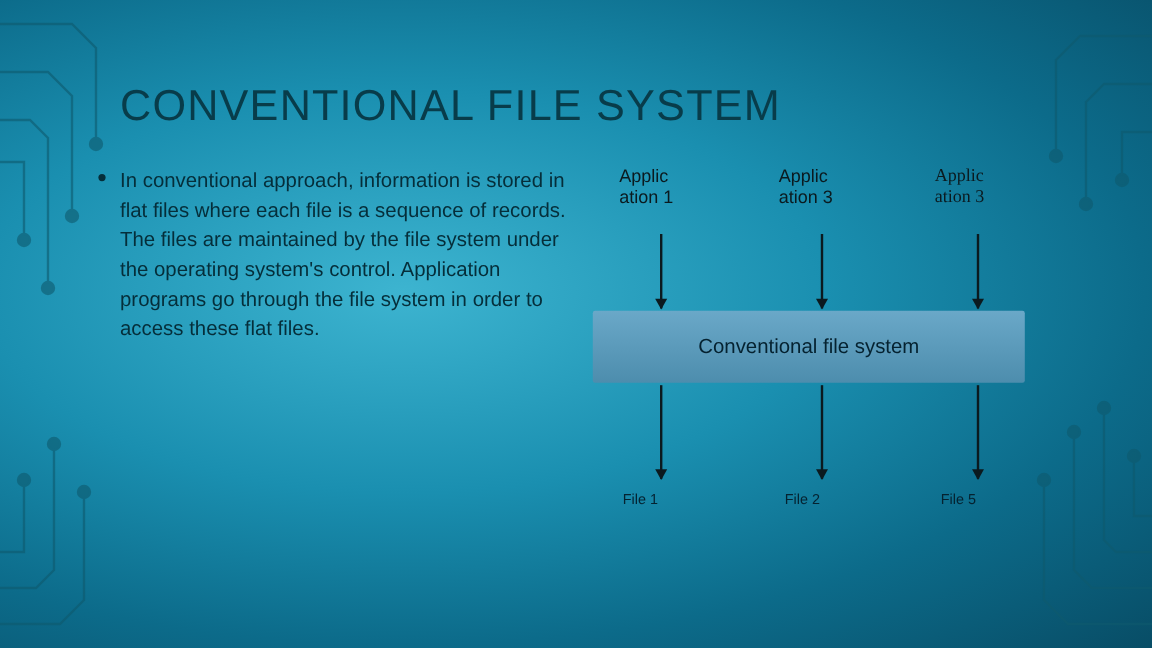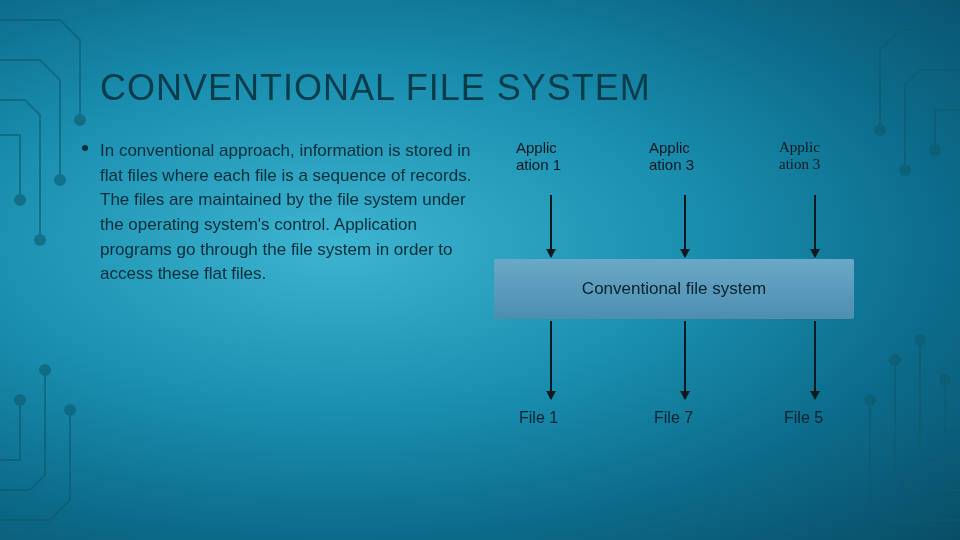--- a/index.html
+++ b/index.html
@@ -25,21 +25,21 @@
   .app1 { left:22px; }
   .app2 { left:155px; }
   .app3 { left:285px;font-family:Liberation Serif, serif; }
   .fs-box {
     position:absolute; left:0; top:120px; width:360px; height:60px;
     background:linear-gradient(#6aa8c8,#4d8dad);
     display:flex; align-items:center; justify-content:center;
     color:#052230; font-size:17px;
     border-radius:2px;
   }
-  .file { top:270px; width:60px; font-size:16px; color:#052230; }
+  .file { top:270px; width:60px; font-size:12px; color:#052230; }
   .f1 { left:25px; }
   .f2 { left:160px; }
   .f3 { left:290px; }
   .arrow { position:absolute; width:2px; background:#0b1a1f; }
   .arrow::after {
     content:""; position:absolute; bottom:-1px; left:-4px;
     border-left:5px solid transparent; border-right:5px solid transparent;
     border-top:9px solid #0b1a1f;
   }
   .a-top { height:62px; top:56px; }
@@ -106,17 +106,17 @@
       <div class="arrow a-top ax2"></div>
       <div class="arrow a-top ax3"></div>
 
       <div class="fs-box">Conventional file system</div>
 
       <div class="arrow a-bot ax1"></div>
       <div class="arrow a-bot ax2"></div>
       <div class="arrow a-bot ax3"></div>
 
       <div class="box file f1">File 1</div>
-      <div class="box file f2">File 7</div>
+      <div class="box file f2">File 2</div>
       <div class="box file f3">File 5</div>
     </div>
   </div>
 </div>
 
 </body></html>

